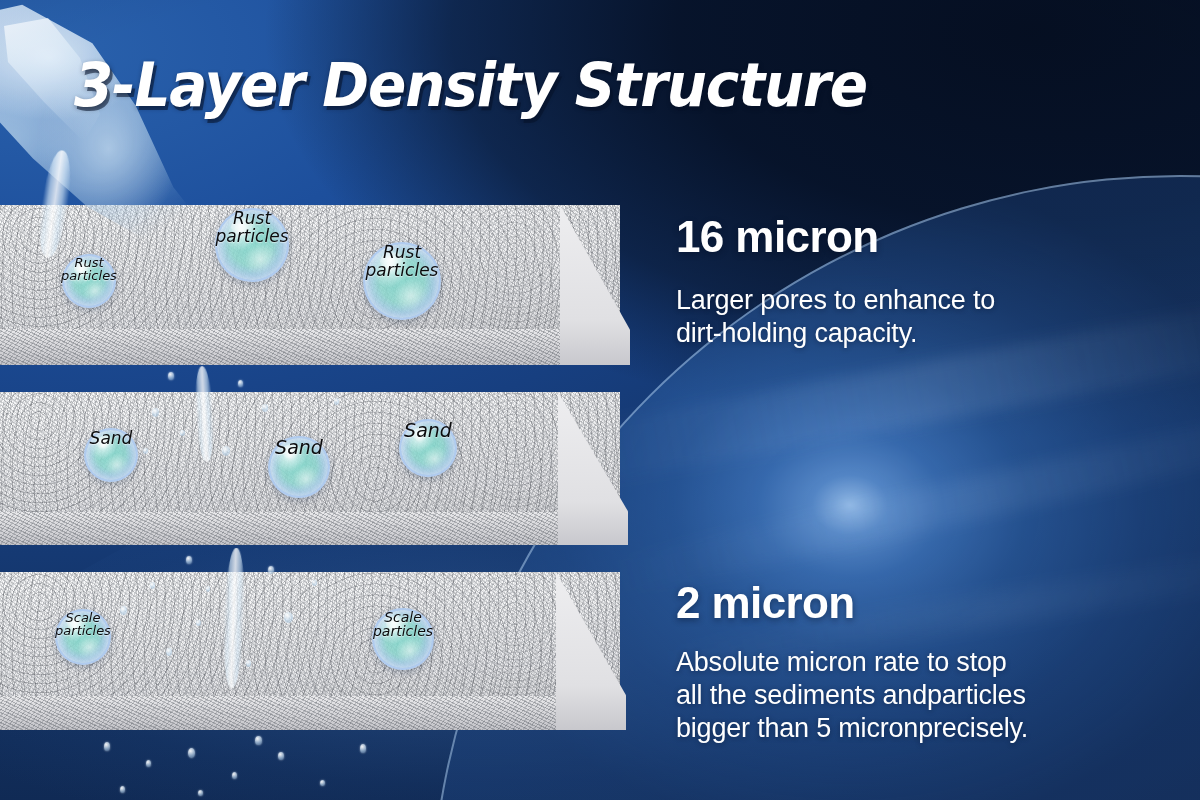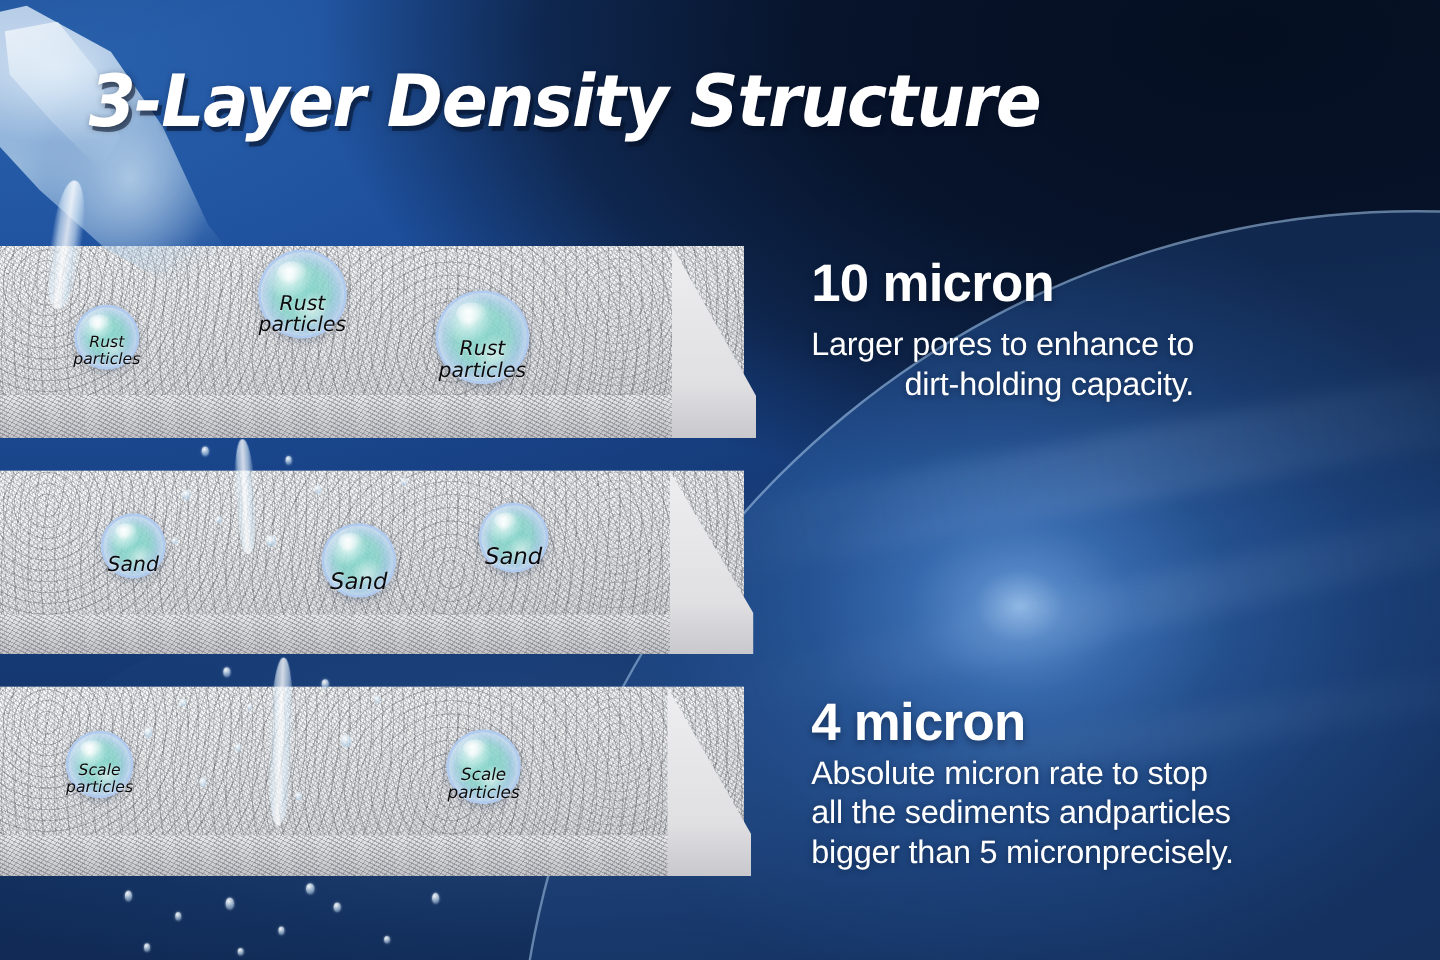--- a/index.html
+++ b/index.html
@@ -139,21 +139,21 @@
       linear-gradient(180deg, #e9e9eb 0%, #dcdcdf 30%, #cfcfd3 70%, #c2c2c7 100%);
     clip-path:polygon(0% 0%, 100% 0%, 100% 100%, 0% 100%);
     box-shadow:0 3px 10px rgba(4,14,34,.45);
   }
 
   
   .bubble{
     position:absolute;
     border-radius:50%;
     z-index:30;
-    display:flex; align-items:flex-end; justify-content:center;
+    display:flex; align-items:flex-start; justify-content:center;
     background:
       radial-gradient(circle at 34% 30%, rgba(255,255,255,.92) 0%, rgba(236,250,250,.55) 12%, rgba(0,0,0,0) 30%),
       radial-gradient(circle at 62% 70%, rgba(255,255,255,.55) 0%, rgba(255,255,255,0) 26%),
       radial-gradient(circle at 50% 50%, rgba(126,212,200,.92) 0%, rgba(142,215,206,.88) 42%, rgba(168,206,232,.85) 66%, rgba(175,196,236,.92) 83%, rgba(205,222,247,.95) 100%);
     box-shadow:
       inset 0 0 10px rgba(255,255,255,.75),
       inset -3px -4px 12px rgba(120,170,215,.55),
       0 2px 7px rgba(20,40,70,.30);
     border:2px solid rgba(176,203,240,.92);
   }
@@ -359,28 +359,28 @@
   <div class="drop" style="left:278px; top:752px; width:6px; height:8px;"></div>
   <div class="drop" style="left:320px; top:780px; width:5px; height:6px;"></div>
   <div class="drop" style="left:360px; top:744px; width:6px; height:9px;"></div>
   <div class="drop" style="left:120px; top:786px; width:5px; height:7px;"></div>
   <div class="drop" style="left:255px; top:736px; width:7px; height:9px;"></div>
   <div class="drop" style="left:198px; top:790px; width:5px; height:6px;"></div>
 
   <div class="title">3-Layer Density Structure</div>
 
   <div class="info" style="left:676px; top:212px;">
-    <div class="h">10 micron</div>
-    <div class="b" style="margin-top:9px;text-align:right;">Larger pores to enhance to
+    <div class="h">16 micron</div>
+    <div class="b" style="margin-top:22px;">Larger pores to enhance to
 dirt-holding capacity.</div>
   </div>
 
   <div class="info" style="left:676px; top:396px;">
   </div>
 
   <div class="info" style="left:676px; top:578px;">
-    <div class="h">4 micron</div>
-    <div class="b" style="margin-top:0;">Absolute micron rate to stop
+    <div class="h">2 micron</div>
+    <div class="b" style="margin-top:18px;">Absolute micron rate to stop
 all the sediments andparticles
 bigger than 5 micronprecisely.</div>
   </div>
 
 </div>
 
 </body></html>

